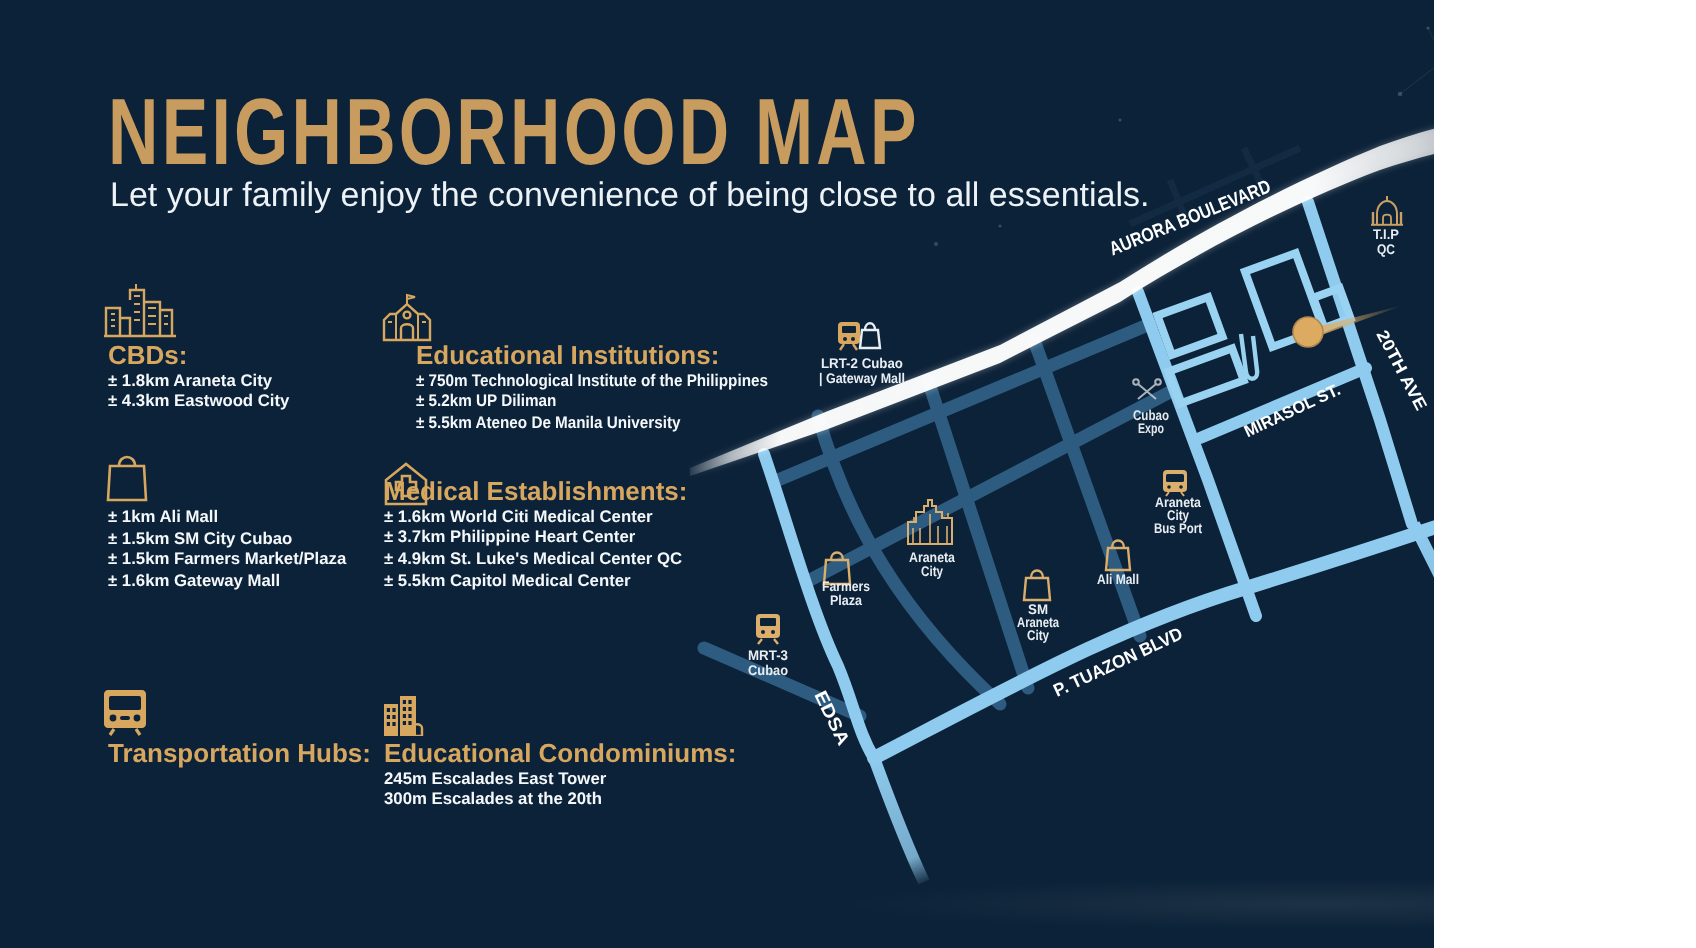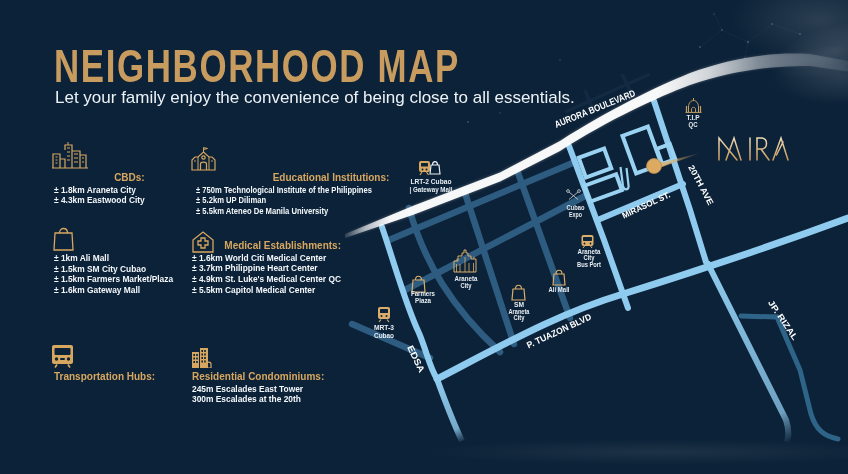--- a/index.html
+++ b/index.html
@@ -1,24 +1,24 @@
 <!DOCTYPE html>
 <html><head>
 <meta charset="utf-8">
 <style>
   html,body{margin:0;padding:0;}
   *{-webkit-font-smoothing:antialiased;}
-  #canvas{position:relative;width:848px;height:474px;overflow:hidden;
+  #canvas{position:relative;width:717px;height:474px;overflow:hidden;
     background:#0C2238;
     font-family:"Liberation Sans", sans-serif;}
   .abs{position:absolute;}
   #title{left:54px;top:42px;font-size:47px;line-height:1;font-weight:bold;color:#C89B5E;
     letter-spacing:2.2px;transform-origin:left top;transform:scaleX(0.742);white-space:nowrap;}
   #subtitle{left:55px;top:88px;font-size:17px;color:#EDF2F7;}
-  .hdr{color:#D7A75F;font-weight:bold;font-size:10px;line-height:11.5px;text-align:right;}
+  .hdr{color:#D7A75F;font-weight:bold;font-size:13px;line-height:11.5px;}
   .items{color:#F4F8FB;font-size:8.4px;font-weight:bold;line-height:10.7px;}
   .cat{position:absolute;}
 </style>
 </head>
 <body>
 <div id="canvas">
   <svg class="abs" width="848" height="474" viewBox="0 0 848 474" style="left:0;top:0">
     <defs>
       <linearGradient id="aurora" x1="345" y1="0" x2="848" y2="0" gradientUnits="userSpaceOnUse">
         <stop offset="0" stop-color="#FFFFFF" stop-opacity="0.1"></stop>
@@ -233,21 +233,21 @@
   <svg class="abs" style="left:191px;top:144px" width="25" height="27" viewBox="0 0 25 27">
     <g stroke="#D7A75F" stroke-width="1.2" fill="none">
       <path d="M1,26 L1,16 L4,13 L7,13 L12.5,8 L18,13 L21,13 L24,16 L24,26 Z"></path>
       <path d="M7,13 L7,26 M18,13 L18,26" stroke-width="1"></path>
       <path d="M9.5,26 L9.5,20 C9.5,17.5 15.5,17.5 15.5,20 L15.5,26"></path>
       <circle cx="12.5" cy="13.5" r="1.7"></circle>
       <path d="M12.5,8 L12.5,3.5 L16.5,4.5 L12.5,5.5" stroke-width="1"></path>
       <path d="M3,17 L5,17 M20,17 L22,17" stroke-width="0.9"></path>
     </g>
   </svg>
-  <div class="cat" style="left:196px;top:172px">
+  <div class="cat" style="left:208px;top:172px">
     <div class="hdr">Educational Institutions:</div>
     <div class="items" style="margin-top:1px;transform:scaleX(0.91);transform-origin:left top">± 750m Technological Institute of the Philippines<br>± 5.2km UP Diliman<br>± 5.5km Ateneo De Manila University</div>
   </div>
 
   <svg class="abs" style="left:53px;top:226px" width="21" height="25" viewBox="0 0 21 25">
     <g stroke="#D7A75F" stroke-width="1.3" fill="none">
       <path d="M2,7 L19,7 L20,24 L1,24 Z"></path>
       <path d="M6.5,7 C6.5,1 14.5,1 14.5,7"></path>
     </g>
   </svg>
@@ -293,16 +293,16 @@
       <rect x="9.4" y="5.5" width="1.6" height="2"></rect>
         <rect x="12.2" y="5.5" width="1.6" height="2"></rect>
       <rect x="9.4" y="9" width="1.6" height="2"></rect>
         <rect x="12.2" y="9" width="1.6" height="2"></rect>
       <rect x="9.4" y="12.5" width="1.6" height="2"></rect>
         <rect x="12.2" y="12.5" width="1.6" height="2"></rect>
     </g>
     <path d="M14,20 L14,16 C14,13.5 19,13.5 19,16 L19,20 Z" fill="none" stroke="#D7A75F" stroke-width="1.2"></path>
   </svg>
   <div class="cat" style="left:192px;top:371px">
-    <div class="hdr">Residential Condominiums:</div>
+    <div class="hdr">Educational Condominiums:</div>
     <div class="items" style="margin-top:1px">245m Escalades East Tower<br>300m Escalades at the 20th</div>
   </div>
 </div>
 
 </body></html>

